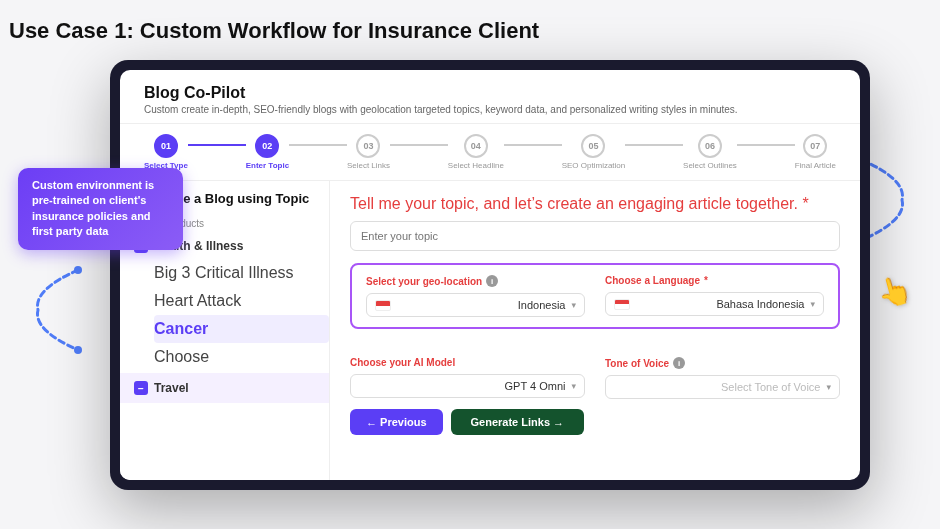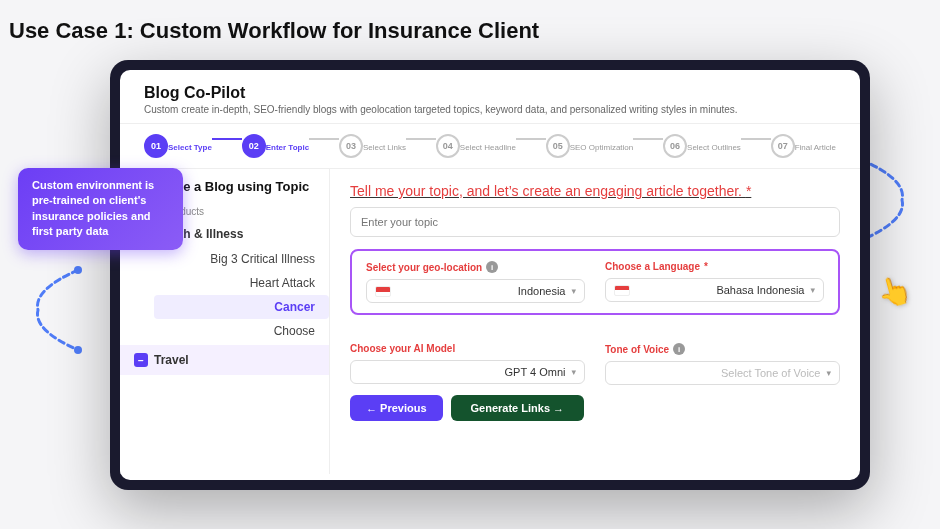--- a/index.html
+++ b/index.html
@@ -62,21 +62,21 @@
     
     .stepper {
       display: flex;
       align-items: center;
       padding: 10px 24px;
       gap: 0;
       border-bottom: 1px solid #eee;
     }
     .step {
       display: flex;
-      flex-direction: row;
+      flex-direction: column;
       align-items: center;
       position: relative;
     }
     .step-circle {
       width: 24px;
       height: 24px;
       border-radius: 50%;
       display: flex;
       align-items: center;
       justify-content: center;
@@ -157,26 +157,25 @@
       align-items: center;
       justify-content: center;
       color: white;
       font-size: 10px;
       flex-shrink: 0;
     }
     .sidebar-item-list {
       padding-left: 34px;
     }
     .sidebar-item {
-      font-size: 12px;
+      font-size: 16px;
       color: #444;
       padding: 5px 14px 5px 0;
       cursor: pointer;
       border-radius: 4px;
-      text-align: right;
     }
     .sidebar-item.selected {
       background: #f0edff;
       color: #5b3ef5;
       font-weight: 600;
     }
 
     .sidebar-travel {
       display: flex;
       align-items: center;
@@ -202,24 +201,23 @@
       flex-shrink: 0;
     }
 
     
     .right-content {
       flex: 1;
       padding: 14px 20px;
       overflow-y: auto;
     }
     .topic-label {
-      font-size: 14px;
+      font-size: 16px;
       color: #333;
       margin-bottom: 8px;
-      text-decoration: underline;
     }
     .topic-label span { color: #e53e3e; }
     .topic-input {
       width: 100%;
       border: 1px solid #ddd;
       border-radius: 6px;
       padding: 8px 10px;
       font-size: 11px;
       color: #bbb;
       margin-bottom: 12px;

